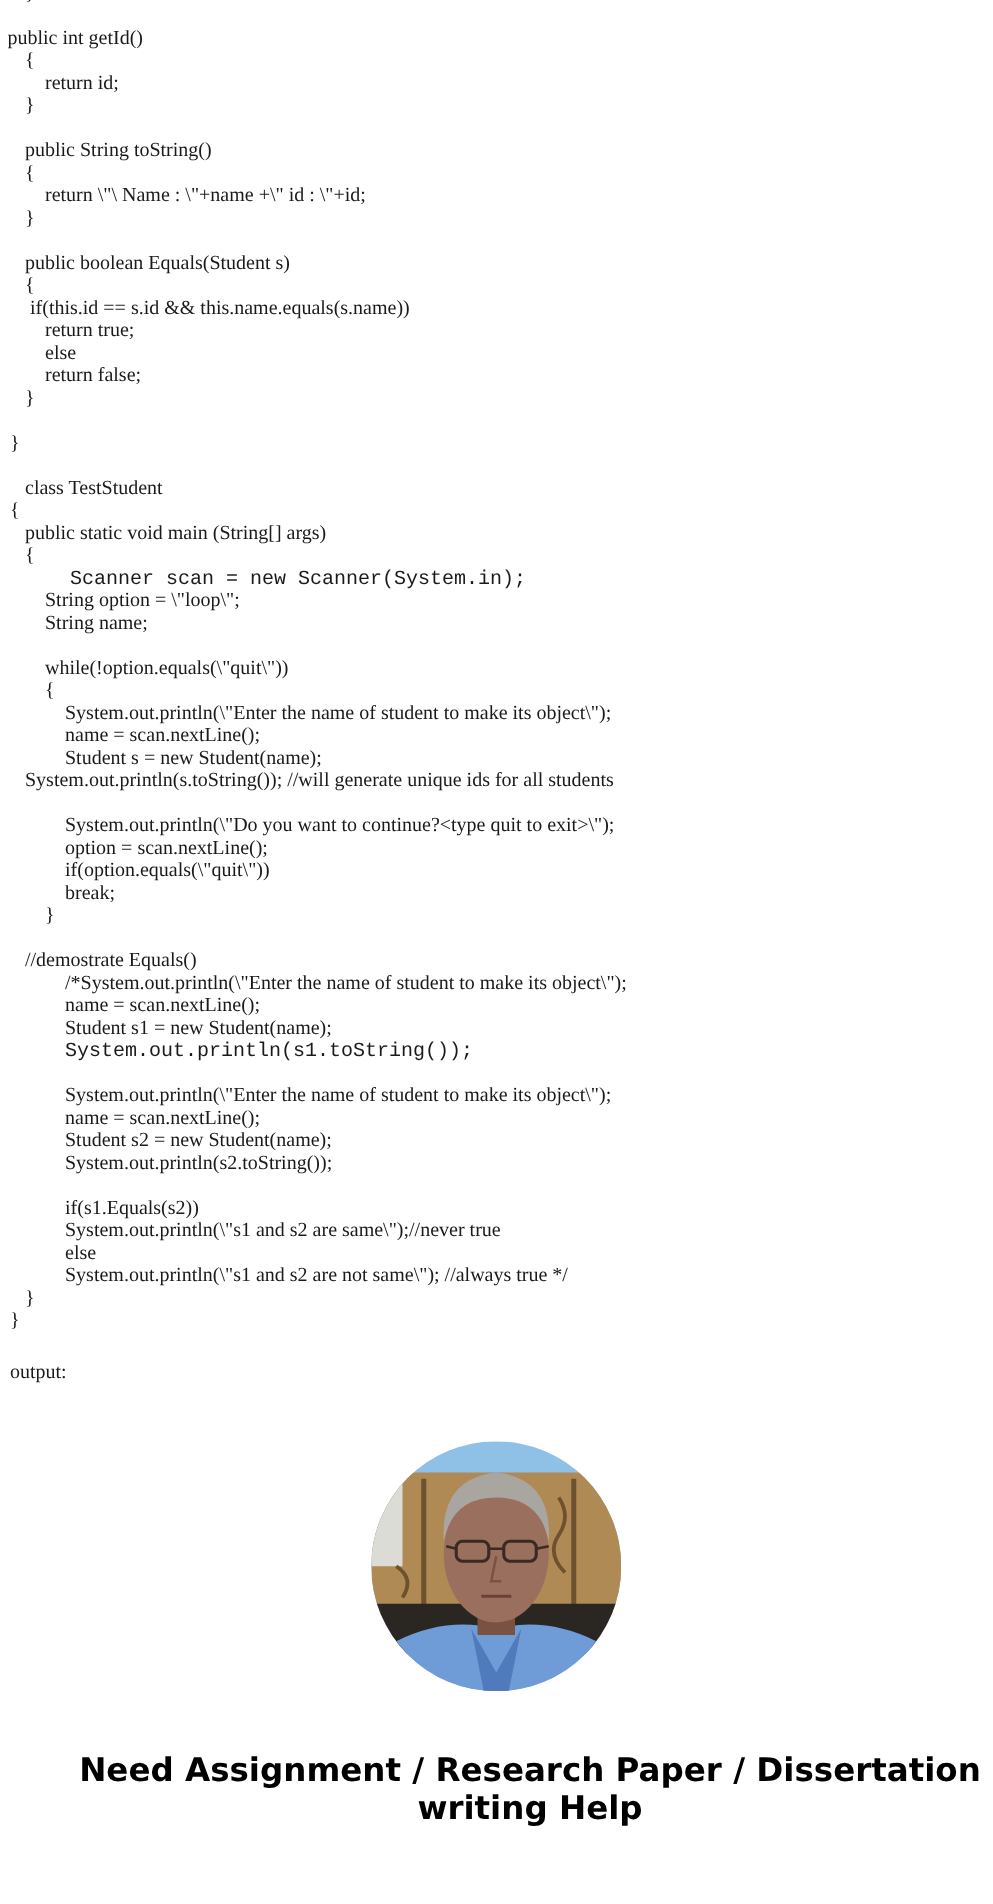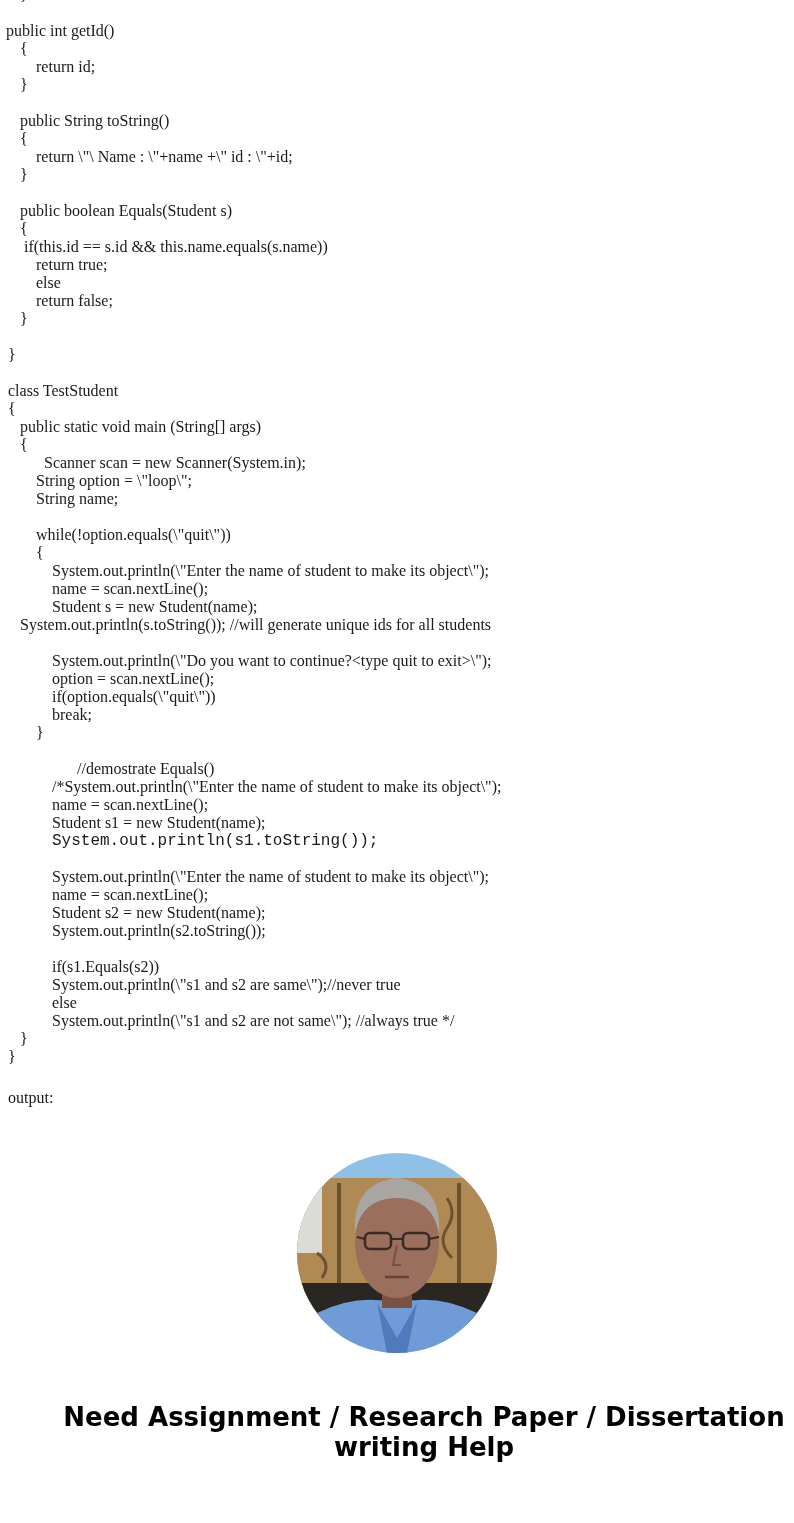--- a/index.html
+++ b/index.html
@@ -79,42 +79,42 @@
     <div class="line" style="padding-left: 20px;">public boolean Equals(Student s)</div>
     <div class="line" style="padding-left: 20px;">{</div>
     <div class="line" style="padding-left: 24px;">if(this.id == s.id &amp;&amp; this.name.equals(s.name))</div>
     <div class="line" style="padding-left: 36px;">return true;</div>
     <div class="line" style="padding-left: 36px;">else</div>
     <div class="line" style="padding-left: 36px;">return false;</div>
     <div class="line" style="padding-left: 20px;">}</div>
     <div class="line" style="padding-left: 0px;"></div>
     <div class="line" style="padding-left: 8px;">}</div>
     <div class="line" style="padding-left: 0px;"></div>
-    <div class="line" style="padding-left: 8px;">class TestStudent</div>
+    <div class="line" style="padding-left: 8px; margin-left: 12px;">class TestStudent</div>
     <div class="line" style="padding-left: 8px;">{</div>
     <div class="line" style="padding-left: 20px;">public static void main (String[] args)</div>
     <div class="line" style="padding-left: 20px;">{</div>
-    <div class="line" style="padding-left: 44px;">Scanner scan = new Scanner(System.in);</div>
+    <div class="line" style="padding-left: 56px; font-family: Liberation Mono, monospace;">Scanner scan = new Scanner(System.in);</div>
     <div class="line" style="padding-left: 36px;">String option = \"loop\";</div>
     <div class="line" style="padding-left: 36px;">String name;</div>
     <div class="line" style="padding-left: 0px;"></div>
     <div class="line" style="padding-left: 36px;">while(!option.equals(\"quit\"))</div>
     <div class="line" style="padding-left: 36px;">{</div>
     <div class="line" style="padding-left: 52px;">System.out.println(\"Enter the name of student to make its object\");</div>
     <div class="line" style="padding-left: 52px;">name = scan.nextLine();</div>
     <div class="line" style="padding-left: 52px;">Student s = new Student(name);</div>
     <div class="line" style="padding-left: 20px;">System.out.println(s.toString()); //will generate unique ids for all students</div>
     <div class="line" style="padding-left: 0px;"></div>
     <div class="line" style="padding-left: 52px;">System.out.println(\"Do you want to continue?&lt;type quit to exit&gt;\");</div>
     <div class="line" style="padding-left: 52px;">option = scan.nextLine();</div>
     <div class="line" style="padding-left: 52px;">if(option.equals(\"quit\"))</div>
     <div class="line" style="padding-left: 52px;">break;</div>
     <div class="line" style="padding-left: 36px;">}</div>
     <div class="line" style="padding-left: 0px;"></div>
-    <div class="line" style="padding-left: 49px; margin-left: 28px;">//demostrate Equals()</div>
+    <div class="line" style="padding-left: 20px;">//demostrate Equals()</div>
     <div class="line" style="padding-left: 52px;">/*System.out.println(\"Enter the name of student to make its object\");</div>
     <div class="line" style="padding-left: 52px;">name = scan.nextLine();</div>
     <div class="line" style="padding-left: 52px;">Student s1 = new Student(name);</div>
     <div class="line" style="padding-left: 52px; font-family: Liberation Mono, monospace;">System.out.println(s1.toString());</div>
     <div class="line" style="padding-left: 0px;"></div>
     <div class="line" style="padding-left: 52px;">System.out.println(\"Enter the name of student to make its object\");</div>
     <div class="line" style="padding-left: 52px;">name = scan.nextLine();</div>
     <div class="line" style="padding-left: 52px;">Student s2 = new Student(name);</div>
     <div class="line" style="padding-left: 52px;">System.out.println(s2.toString());</div>
     <div class="line" style="padding-left: 0px;"></div>

